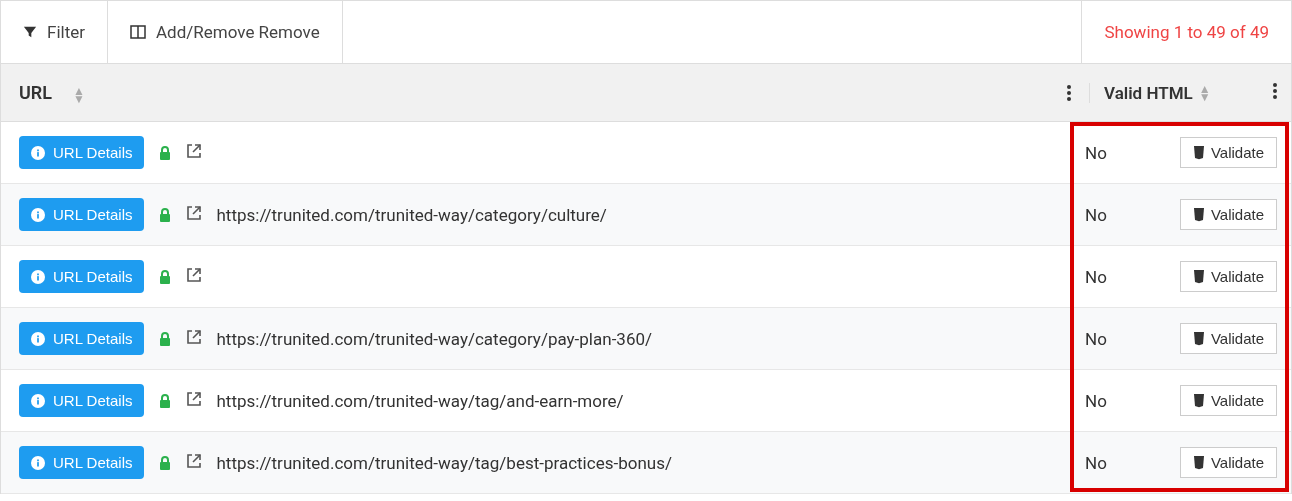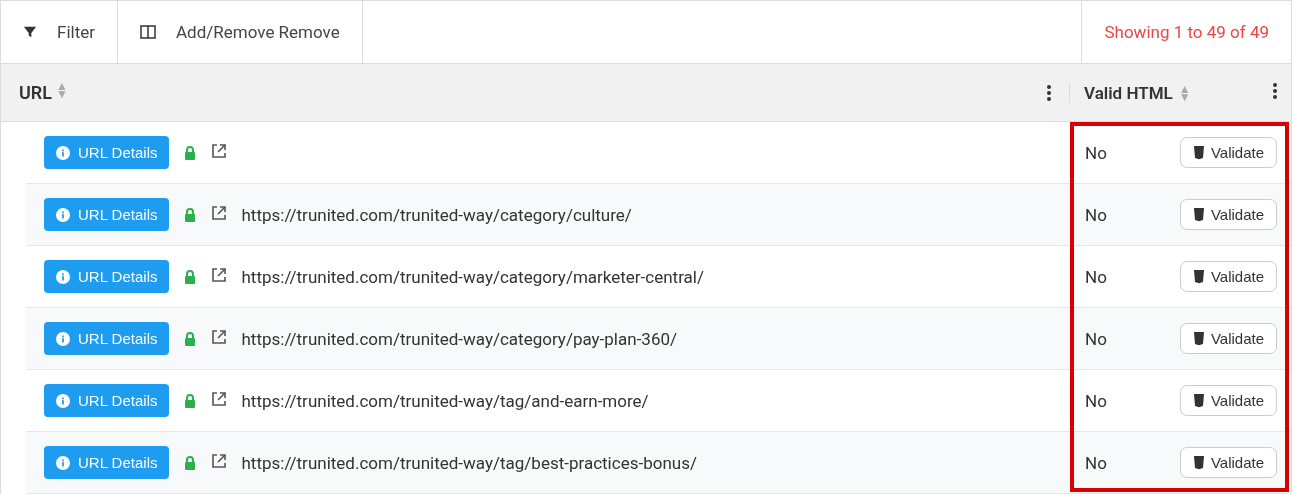--- a/index.html
+++ b/index.html
@@ -12,21 +12,21 @@
   }
   .toolbar {
     display: flex;
     align-items: stretch;
     border: 1px solid #ddd;
     height: 64px;
   }
   .toolbar-btn {
     display: flex;
     align-items: center;
-    gap: 20px;
+    gap: 10px;
     padding: 0 22px;
     border-right: 1px solid #ddd;
     cursor: pointer;
     color: #444;
     font-size: 17px;
   }
   .toolbar-spacer { flex: 1; }
   .toolbar-right {
     display: flex;
     align-items: center;
@@ -41,56 +41,55 @@
   .thead {
     display: flex;
     align-items: center;
     background: #f1f1f1;
     height: 58px;
     border-bottom: 1px solid #ddd;
   }
   .th-url {
     flex: 1;
     display: flex;
-    align-items: flex-start;
+    align-items: flex-end;
     padding: 0 18px;
-    gap: 4px;
+    gap: 21px;
     font-weight: 600;
     font-size: 18px;
     color: #333;
   }
   .th-actions {
     width: 40px;
     display:flex;
     align-items:center;
     justify-content:center;
     cursor:pointer;
   }
   .th-valid {
-    width: 222px;
+    width: 202px;
     display: flex;
     align-items: center;
     padding: 0 14px 0 14px;
     gap: 8px;
     font-weight: 600;
     font-size: 17px;
     border-left: 1px solid #ddd;
     justify-content: space-between;
   }
   .th-valid-label { display:flex; align-items:center; gap:6px; }
   .sort-arrows { color:#aaa; font-size:12px; line-height:8px; cursor:pointer; }
   .sort-arrows div { line-height:8px; }
 
   .tbody { position: relative; }
   .trow {
     display: flex;
     align-items: center;
     height: 62px;
     border-bottom: 1px solid #e7e7e7;
-    margin-left: 25px;
   }
   .trow:nth-child(even) { background:#f8f9fa; }
   .td-url {
     flex: 1;
     display:flex;
     align-items:center;
     padding: 0 18px;
     gap: 14px;
     overflow:hidden;
   }
@@ -116,21 +115,21 @@
     align-items:center;
     padding: 0 14px;
     gap: 12px;
     border-left: 1px solid #eee;
     justify-content: space-between;
   }
   .valid-text { font-size:17px; color:#333;text-align:right; }
   .btn-validate {
     background:#fff;
     border:1px solid #ccc;
-    border-radius:7px;
+    border-radius:0;
     padding:6px 12px;
     font-size:15px;
     color:#333;
     display:flex;
     align-items:center;
     gap:6px;
     cursor:pointer;
   }
   .highlight-box {
     position:absolute;
@@ -311,21 +310,20 @@
       </span>
       <a href="#" style="text-decoration:none;">
         <span class="icon ext-icon">
           <svg width="16" height="16" viewBox="0 0 16 16" fill="none" stroke="#555" stroke-width="1.6">
                 <path d="M6 2H2v12h12v-4"></path>
                 <path d="M9 2h5v5"></path>
                 <path d="M14 2L7 9"></path>
               </svg>
         </span>
       </a>
-      <span class="url-text">https://trunited.com/trunited-way/category/marketer-central/</span>
     </div>
     <div class="td-valid">
       <span class="valid-text">No</span>
       <button class="btn-validate">
         <span class="icon">
           <svg width="12" height="14" viewBox="0 0 12 14" fill="#333">
                 <path d="M1 0h10l-1 12-4 1.2L2 12 1 0z"></path>
               </svg>
         </span>
         <span>Validate</span>

